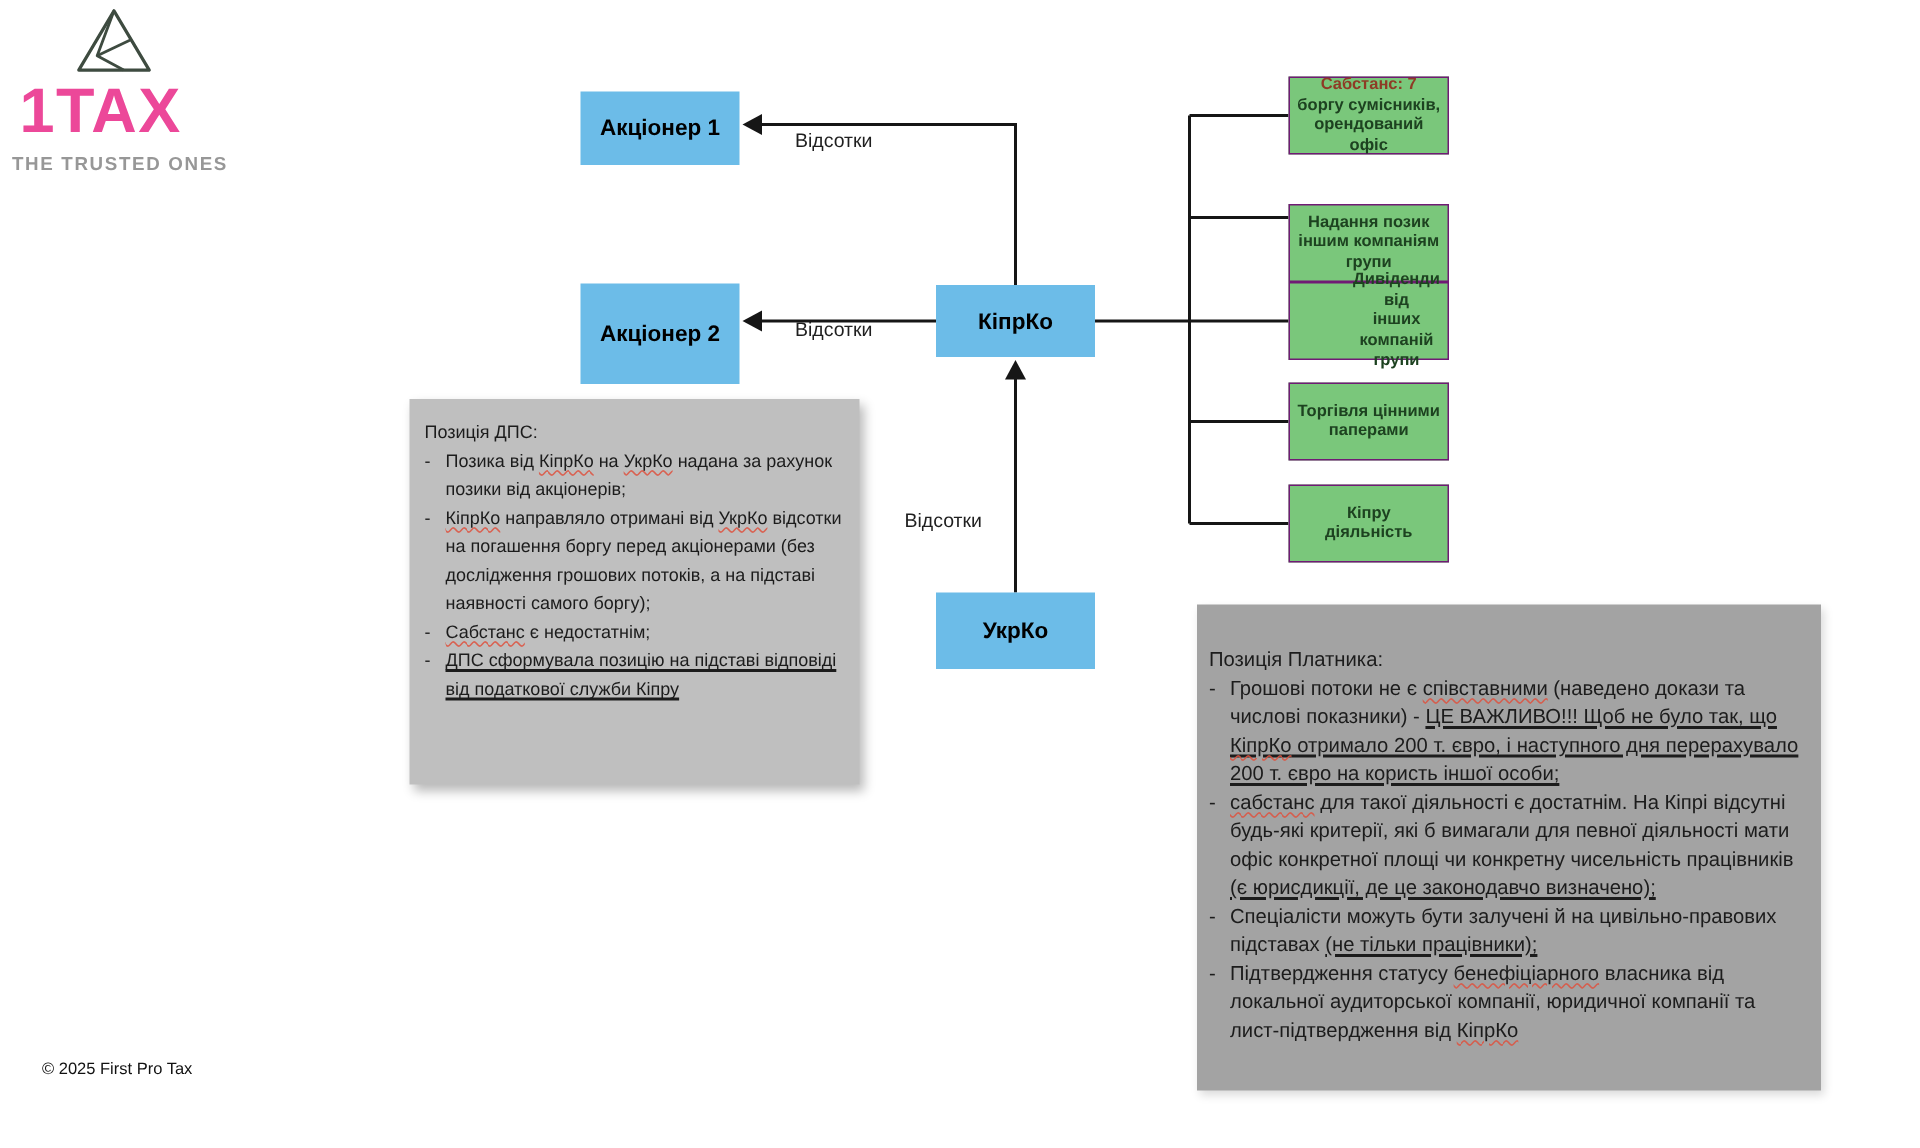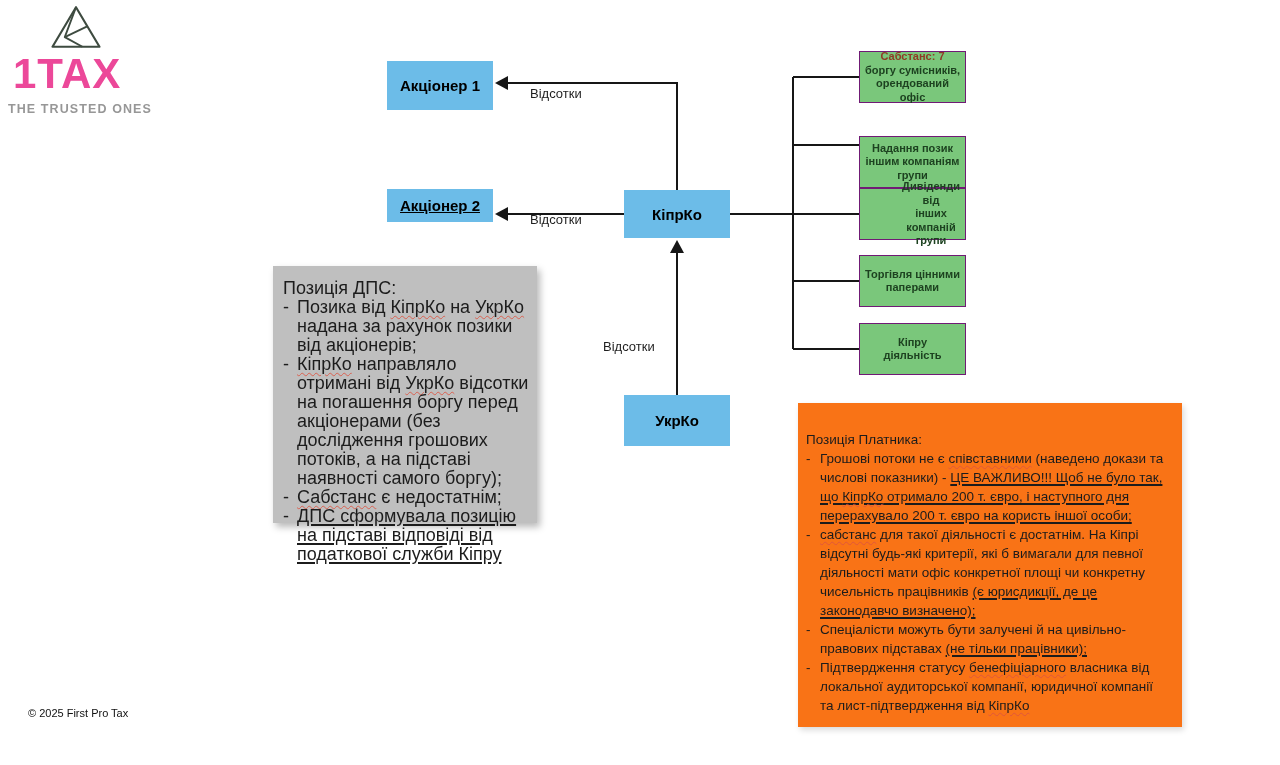--- a/index.html
+++ b/index.html
@@ -25,21 +25,21 @@
   
   svg.connectors{position:absolute;left:0;top:0;pointer-events:none;}
 
   
   .node{
     position:absolute;background:#6cbce8;color:#000000;font-weight:700;
     font-size:15px;display:flex;align-items:center;justify-content:center;
     text-align:center;
   }
   .n-sh1{left:387px;top:61px;width:106px;height:49px;}
-  .n-sh2{left:387px;top:189px;width:106px;height:33px;text-decoration:underline;}
+  .n-sh2{left:387px;top:189px;width:106px;height:67px;}
   .n-kipr{left:624px;top:190px;width:106px;height:48px;}
   .n-ukr{left:624px;top:395px;width:106px;height:51px;}
 
   .activity{
     position:absolute;left:859px;width:107px;height:52px;background:#7ac77b;
     border:1px solid #701a75;box-sizing:border-box;color:#1d4220;font-weight:700;
     font-size:11px;line-height:13.5px;display:flex;align-items:center;
     justify-content:center;text-align:center;padding:2px;
   }
   .a1{top:51px;} .a2{top:136px;} .a3{top:188px;padding-left:39px;} .a4{top:255px;} .a5{top:323px;}
@@ -48,26 +48,26 @@
   .edge-label{
     position:absolute;font-size:13px;color:#1f1f1f;white-space:nowrap;margin-top:32px;
   }
   .v1{left:530px;top:54px;}
   .v2{left:530px;top:180px;}
   .v3{left:603px;top:307px;}
 
   
   .note{position:absolute;box-sizing:border-box;}
   .note-dps{
-    left:273px;top:266px;width:264px;height:257px;background:#bfbfbf;
+    left:273px;top:266px;width:300px;height:257px;background:#bfbfbf;
     box-shadow:3px 4px 7px rgba(0,0,0,.28);
-    padding:13px 6px 10px 10px;font-size:18px;line-height:19px;
+    padding:13px 6px 10px 10px;font-size:12px;line-height:19px;
   }
   .note-payer{
-    left:798px;top:403px;width:384px;height:324px;background:#f97316;
+    left:798px;top:403px;width:416px;height:324px;background:#a3a3a3;
     box-shadow:2px 3px 6px rgba(0,0,0,.15);
     padding:27px 12px 12px 8px;font-size:13.5px;line-height:19px;
   }
   .note-title{margin:0 0 0 0;}
   .bullets{margin:0;}
   .bullet{display:flex;}
   .bullet .dash{flex:0 0 14px;}
   .bullet .dash::before{content:"-";}
   .bullet .btxt{flex:1;}
 

